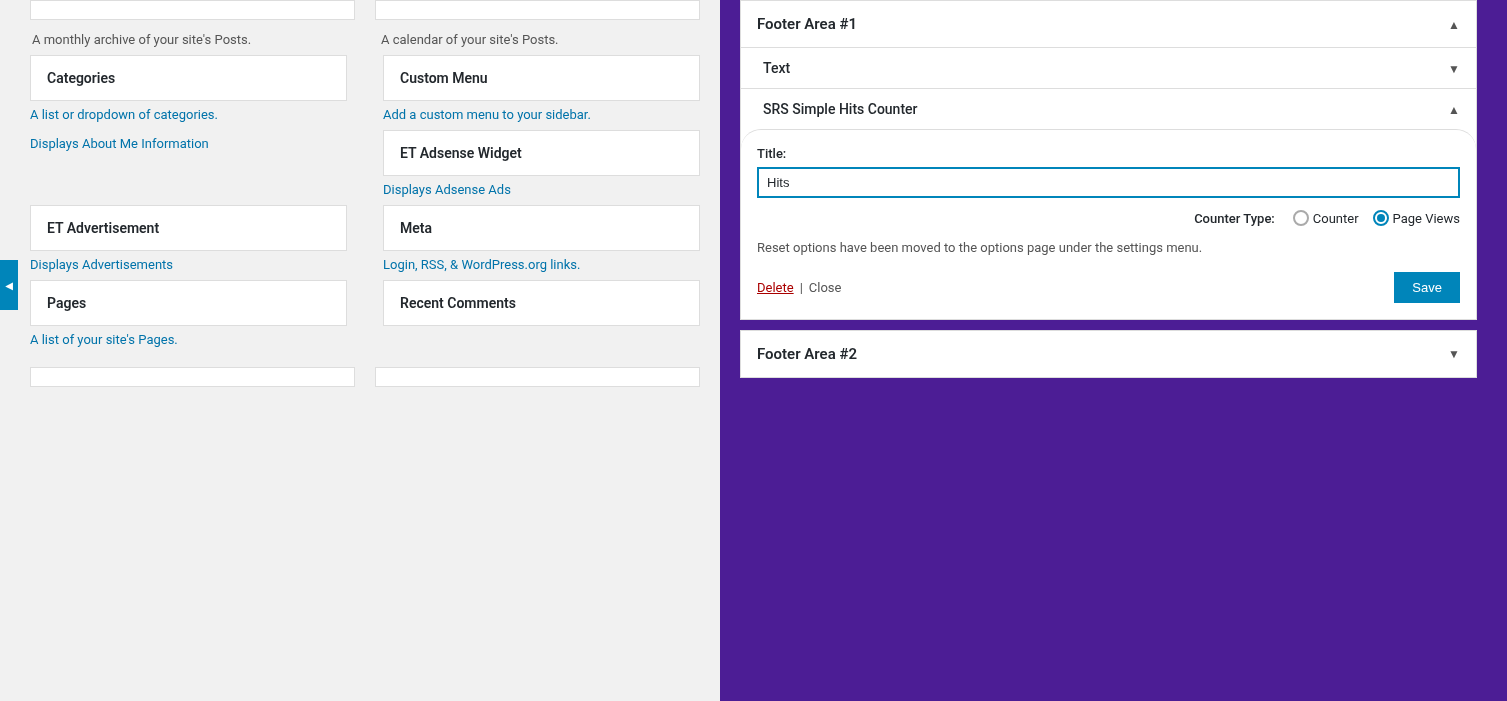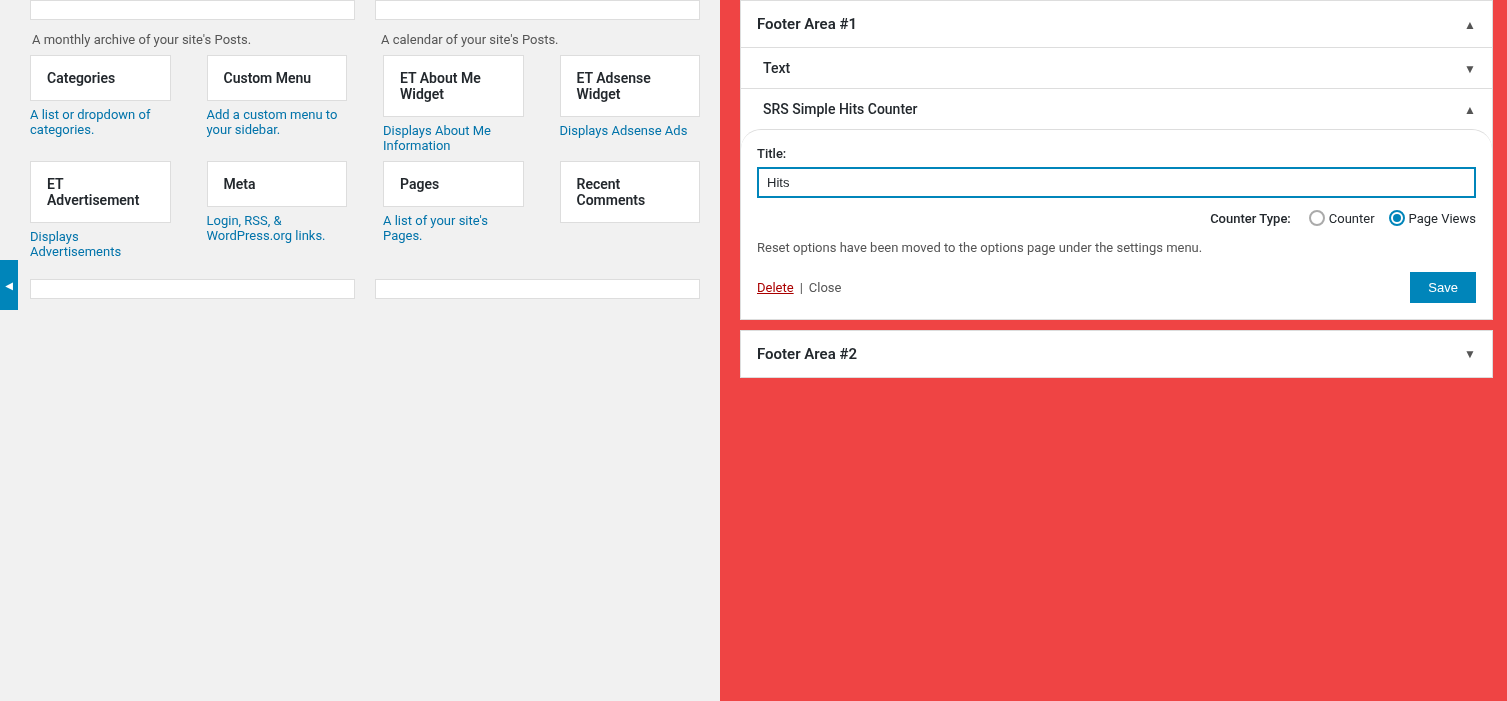--- a/index.html
+++ b/index.html
@@ -17,21 +17,21 @@
     }
     
     .left-panel {
       width: 720px;
       padding: 0 20px 20px 30px;
       background: #f1f1f1;
     }
     
     .widget-grid {
       display: grid;
-      grid-template-columns: 1fr 1fr 1fr 1fr;
+      grid-template-columns: 1fr 1fr;
       gap: 0 36px;
     }
     .widget-card {
       background: #fff;
       border: 1px solid #ddd;
       padding: 14px 16px 14px 16px;
       margin-bottom: 0;
       cursor: pointer;
     }
     .widget-card-title {
@@ -54,22 +54,22 @@
     }
     .col-desc-pair > div {
       flex: 1;
       color: #555;
       font-size: 13px;
       padding: 0 2px;
     }
     
     .right-panel {
       flex: 1;
-      padding: 0 14px 20px 20px;
-      background: #ef4444;
+      padding: 0 30px 20px 20px;
+      background: #4c1d95;
     }
     
     .footer-area {
       background: #fff;
       border: 1px solid #ddd;
       margin-bottom: 10px;
     }
     .footer-area-header {
       display: flex;
       align-items: center;
@@ -284,23 +284,20 @@
       </div>
 
       <div class="widget-section">
         <div class="widget-card">
           <div class="widget-card-title">Custom Menu</div>
         </div>
         <div class="widget-card-desc">Add a custom menu to your sidebar.</div>
       </div>
 
       <div class="widget-section">
-        <div class="widget-card">
-          <div class="widget-card-title">ET About Me Widget</div>
-        </div>
         <div class="widget-card-desc">Displays About Me Information</div>
       </div>
 
       <div class="widget-section">
         <div class="widget-card">
           <div class="widget-card-title">ET Adsense Widget</div>
         </div>
         <div class="widget-card-desc">Displays Adsense Ads</div>
       </div>
 

